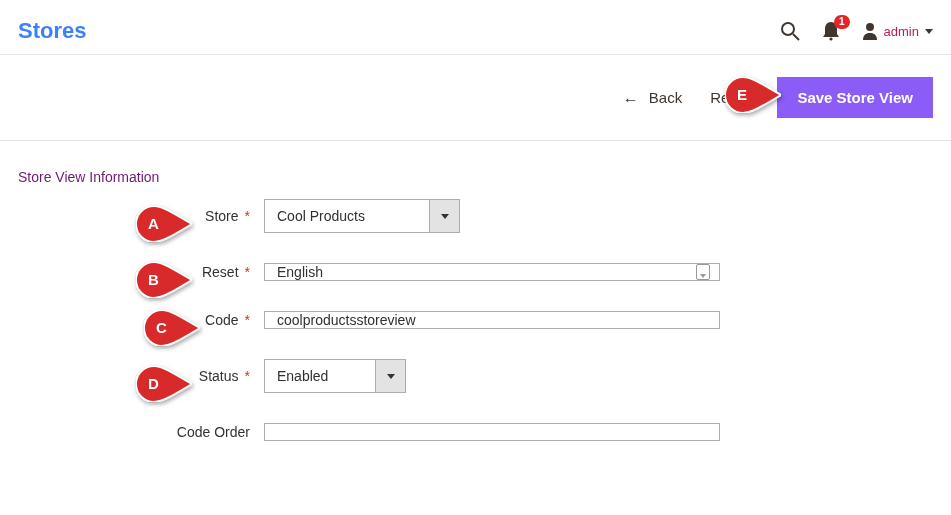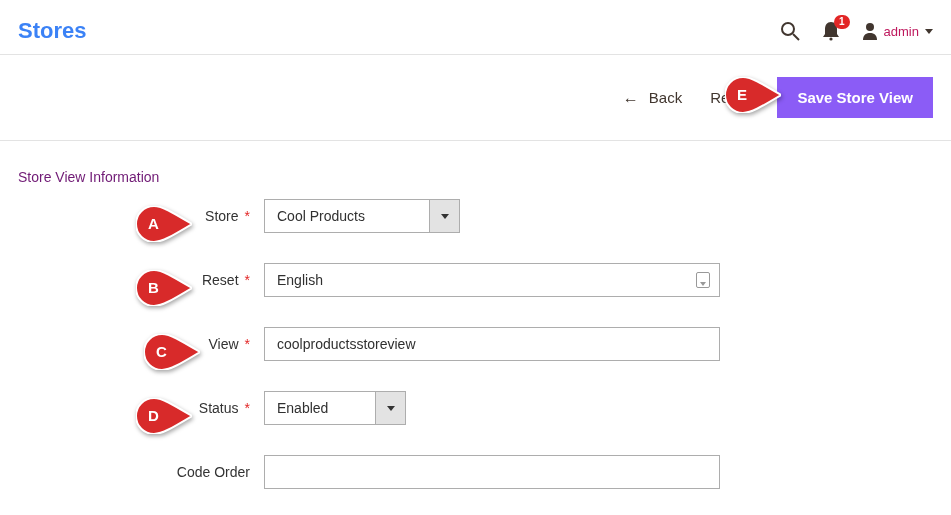--- a/index.html
+++ b/index.html
@@ -145,21 +145,21 @@
     justify-content: center;
   }
   .sel-caret {
     width: 0; height: 0;
     border-left: 4px solid transparent;
     border-right: 4px solid transparent;
     border-top: 5px solid #333;
   }
   .text-input {
     border: 1px solid #adadad;
-    height: 34px;
+    height: 18px;
     width: 456px;
     padding: 0 12px;
     font-size: 14px;
     color: #303030;
     background: #fff;
   }
   .text-input.with-suffix {
     padding-right: 34px;
   }
   .input-suffix-icon {
@@ -310,21 +310,21 @@
   </div>
 
   <div class="form-row">
     <div class="label-col" style="position:relative">
       <div class="callout form-callout small-label">
         <svg>
             <use href="#teardrop"></use>
           </svg>
         <span class="callout-letter">C</span>
       </div>
-      <span>View</span>
+      <span>Code</span>
       <span class="req">*</span>
     </div>
     <div class="field-col">
       <input class="text-input" value="coolproductsstoreview" style="">
     </div>
   </div>
 
   <div class="form-row">
     <div class="label-col" style="position:relative">
       <div class="callout form-callout">

